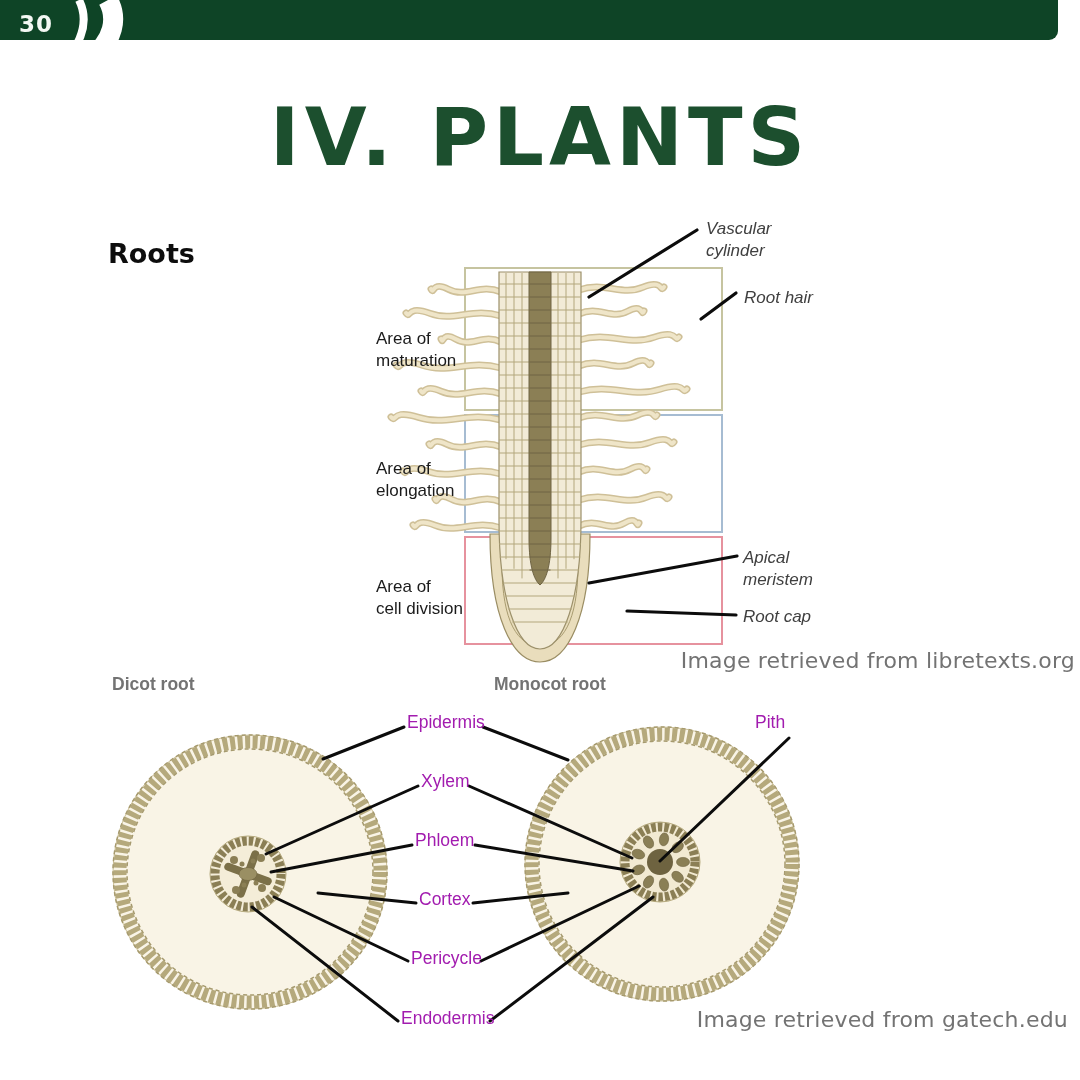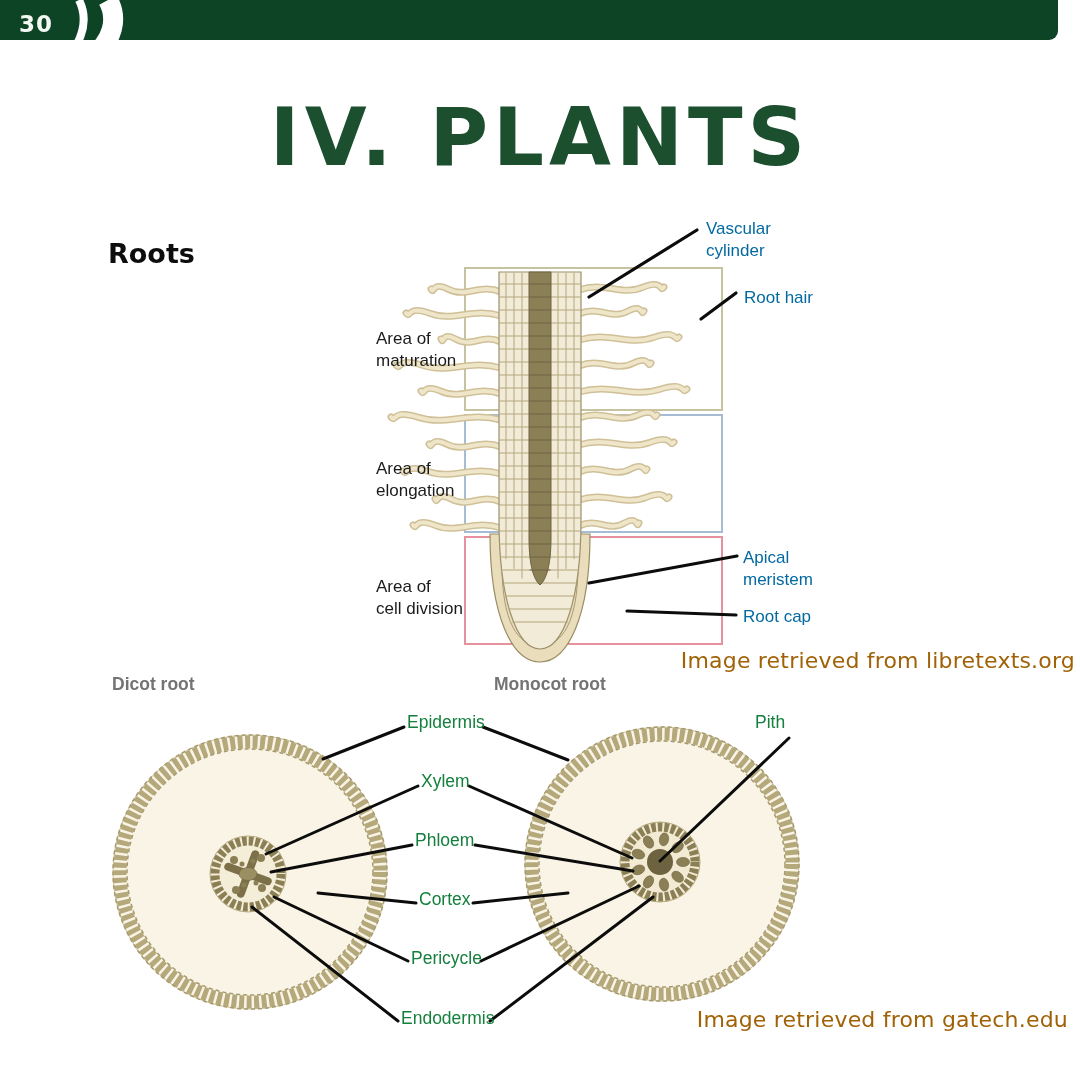--- a/index.html
+++ b/index.html
@@ -21,25 +21,25 @@
   .roots-heading{position:absolute;left:108px;top:238px;font-family:"DejaVu Sans",sans-serif;
                  font-size:27px;font-weight:800;color:#0d0d0d;}
   
   .zone-box{position:absolute;left:464px;width:255px;box-sizing:content-box;}
   .box-maturation{top:267px;height:140px;border:2px solid #c6c4a0;}
   .box-elongation{top:414px;height:115px;border:2px solid #a6bcd2;}
   .box-division{top:536px;height:105px;border:2px solid #e6929e;}
   
   .zone-label{position:absolute;left:376px;font-size:17px;font-weight:normal;color:#1b1b1b;
               line-height:1.32;white-space:pre-line;}
-  .callout{position:absolute;font-size:17px;color:#0369a1;line-height:1.3;white-space:pre-line;}
+  .callout{position:absolute;font-size:17px;color:#404040;line-height:1.3;white-space:pre-line;font-style:italic;}
   .xs-title{position:absolute;font-size:17.5px;font-weight:bold;color:#737373;}
-  .mid-label{position:absolute;font-size:17.5px;color:#15803d;}
+  .mid-label{position:absolute;font-size:17.5px;color:#a21caf;}
   .credit{position:absolute;font-family:"DejaVu Sans",sans-serif;font-size:22px;font-weight:500;
-          color:#a16207;letter-spacing:.2px;}
+          color:#737373;letter-spacing:.2px;}
   svg.art{position:absolute;left:0;top:0;pointer-events:none;}
 </style>
 </head>
 <body>
 
 <div class="header-bar">
   <span class="page-number">30</span>
 </div>
 <svg class="swoosh" width="80" height="58" viewBox="0 0 80 58">
   <path d="M31,0 C39,16 37,36 20,58" fill="none" stroke="#ffffff" stroke-width="8"></path>

